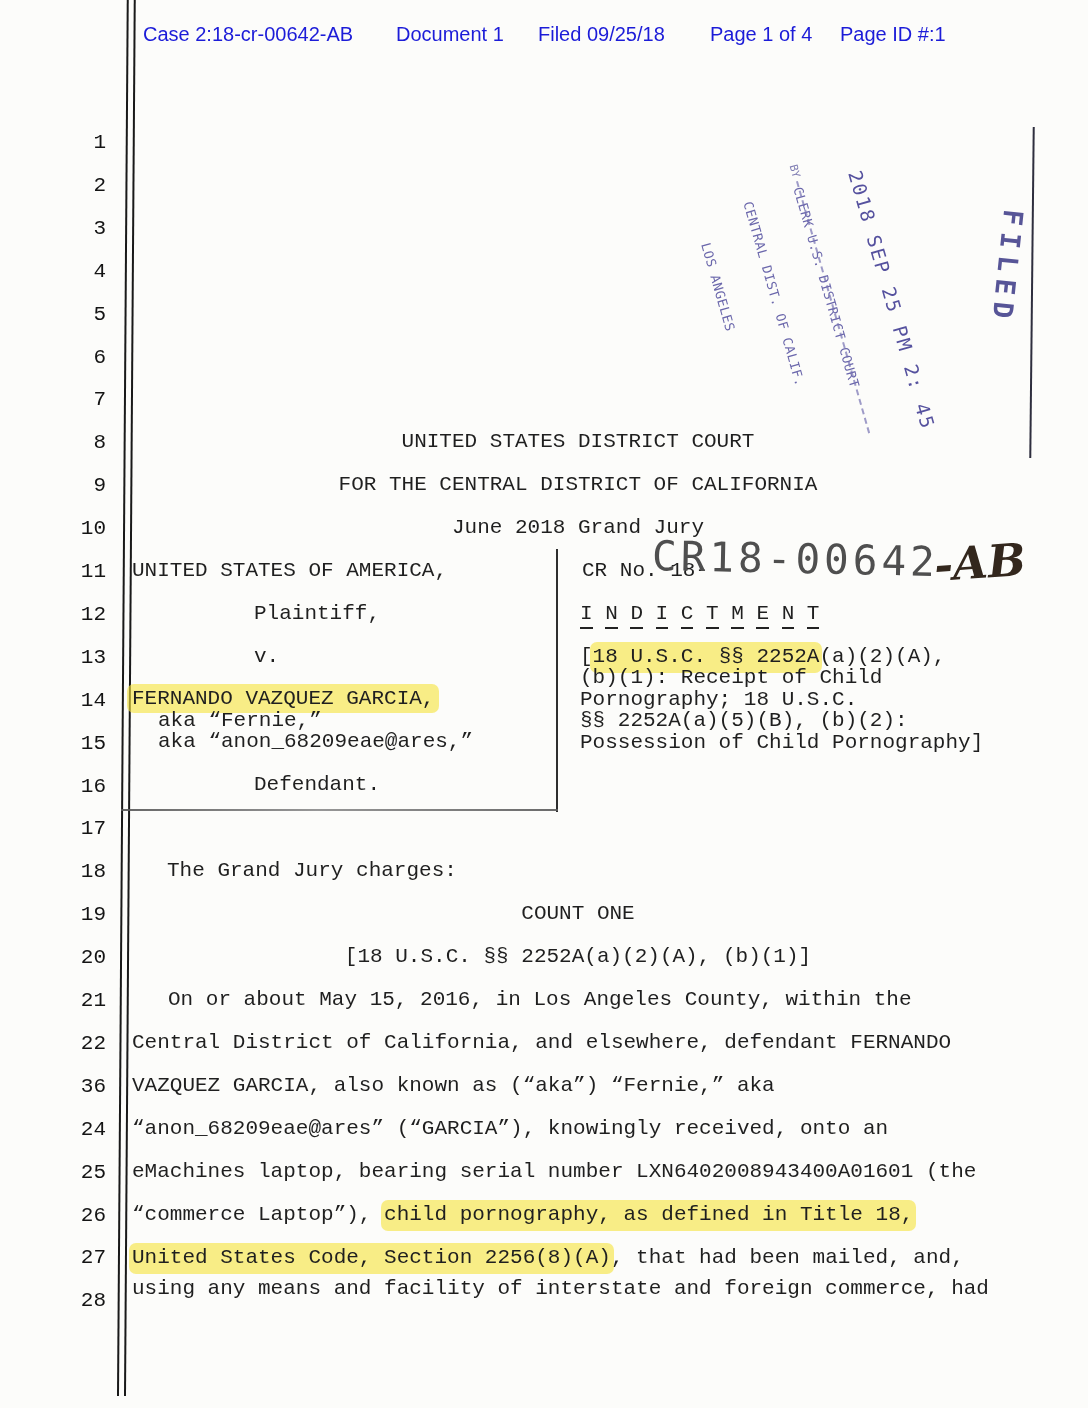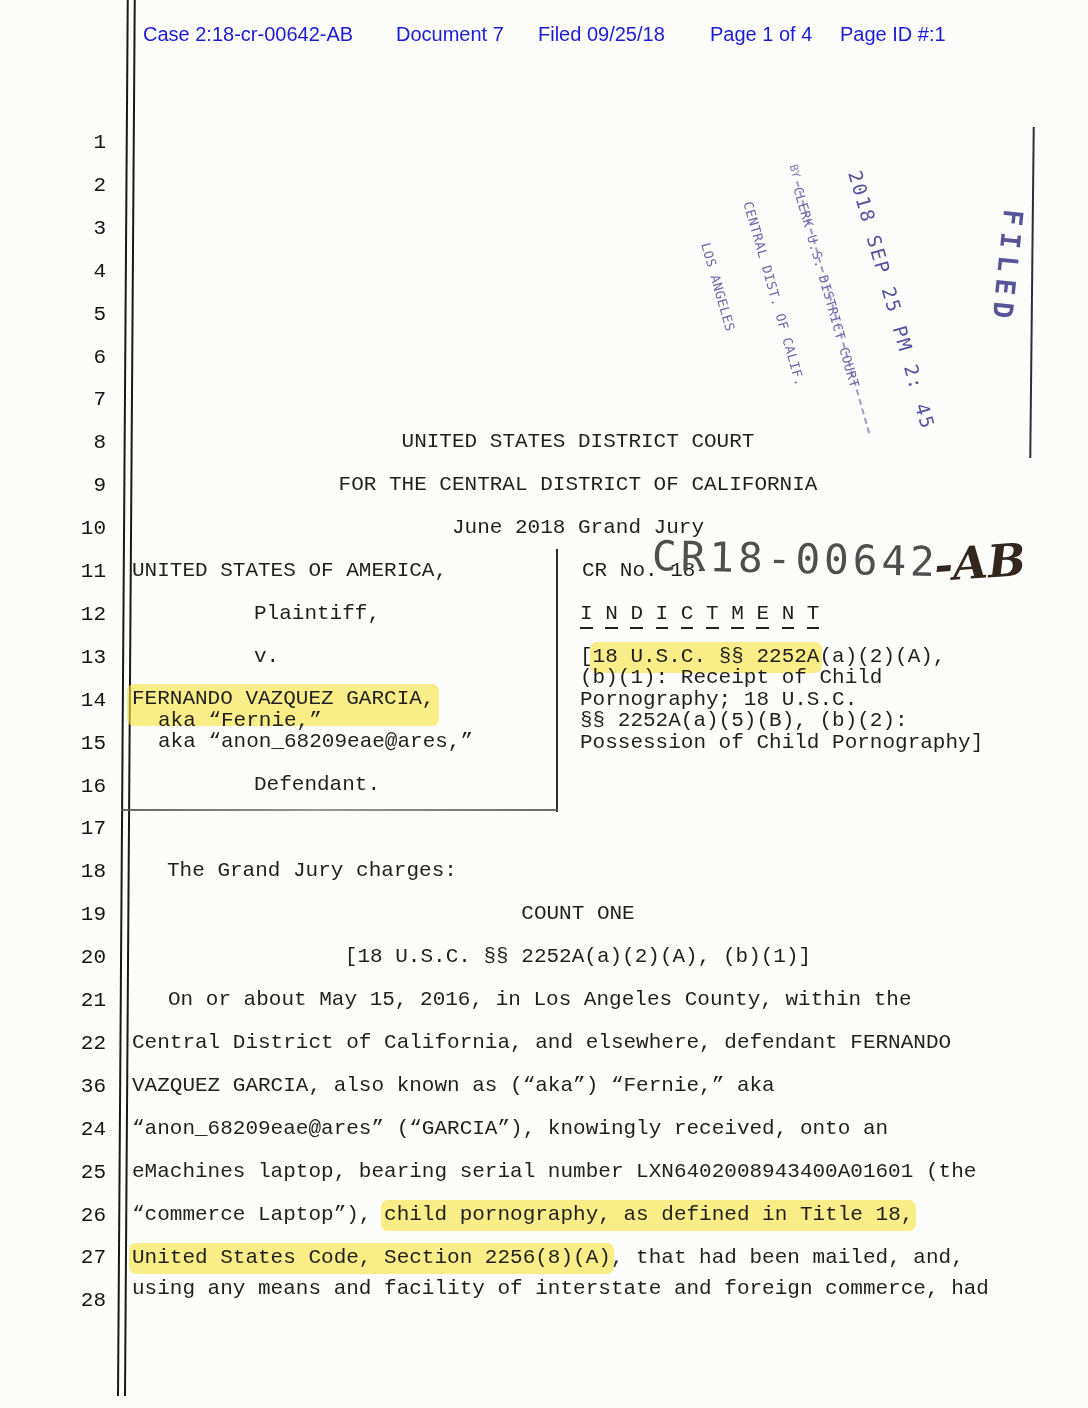--- a/index.html
+++ b/index.html
@@ -25,21 +25,21 @@
 
   
   .caption-vline { position:absolute; left:556px; top:549px; width:2px; height:263px;
                    background:#2e2e2e; }
   .caption-hline { position:absolute; left:121px; top:809px; width:437px; height:2px;
                    background:linear-gradient(90deg,#555 0%,#8b8b8b 45%,#5a5a5a 100%);
                    opacity:.9; }
 
   
   .hl { background:rgba(246,227,63,0.62); border-radius:7px;
-        padding:3px 5px 16px 5px; margin:-3px -5px -5px -5px; }
+        padding:3px 5px 3px 5px; margin:-3px -5px -5px -5px; }
   .hl2 { background:rgba(246,227,63,0.62); border-radius:7px;
          padding:3px 3px 5px 3px; margin:-3px -3px -5px -3px; }
 
   
   .indictment {
     padding-bottom:4px;
     background-image:repeating-linear-gradient(90deg,#222 0 12.6px,transparent 12.6px 25.2px);
     background-repeat:no-repeat; background-size:100% 2px; background-position:0 100%;
   }
 
@@ -70,21 +70,21 @@
                font-style:italic; font-weight:bold; font-size:45px; color:#33271d;
                transform:rotate(-4deg); white-space:pre; }
 </style>
 </head>
 <body>
 
 <div class="page">
 
   <div class="header">
     <span class="header-item" style="left:143px">Case 2:18-cr-00642-AB</span>
-    <span class="header-item" style="left:396px">Document 7</span>
+    <span class="header-item" style="left:396px">Document 1</span>
     <span class="header-item" style="left:538px">Filed 09/25/18</span>
     <span class="header-item" style="left:710px">Page 1 of 4</span>
     <span class="header-item" style="left:840px">Page ID #:1</span>
   </div>
 
   <div class="left-rule"></div>
   <div>
       <div class="lineno" style="top: 131px;">1</div>
       <div class="lineno" style="top: 173.9px;">2</div>
       <div class="lineno" style="top: 216.8px;">3</div>

